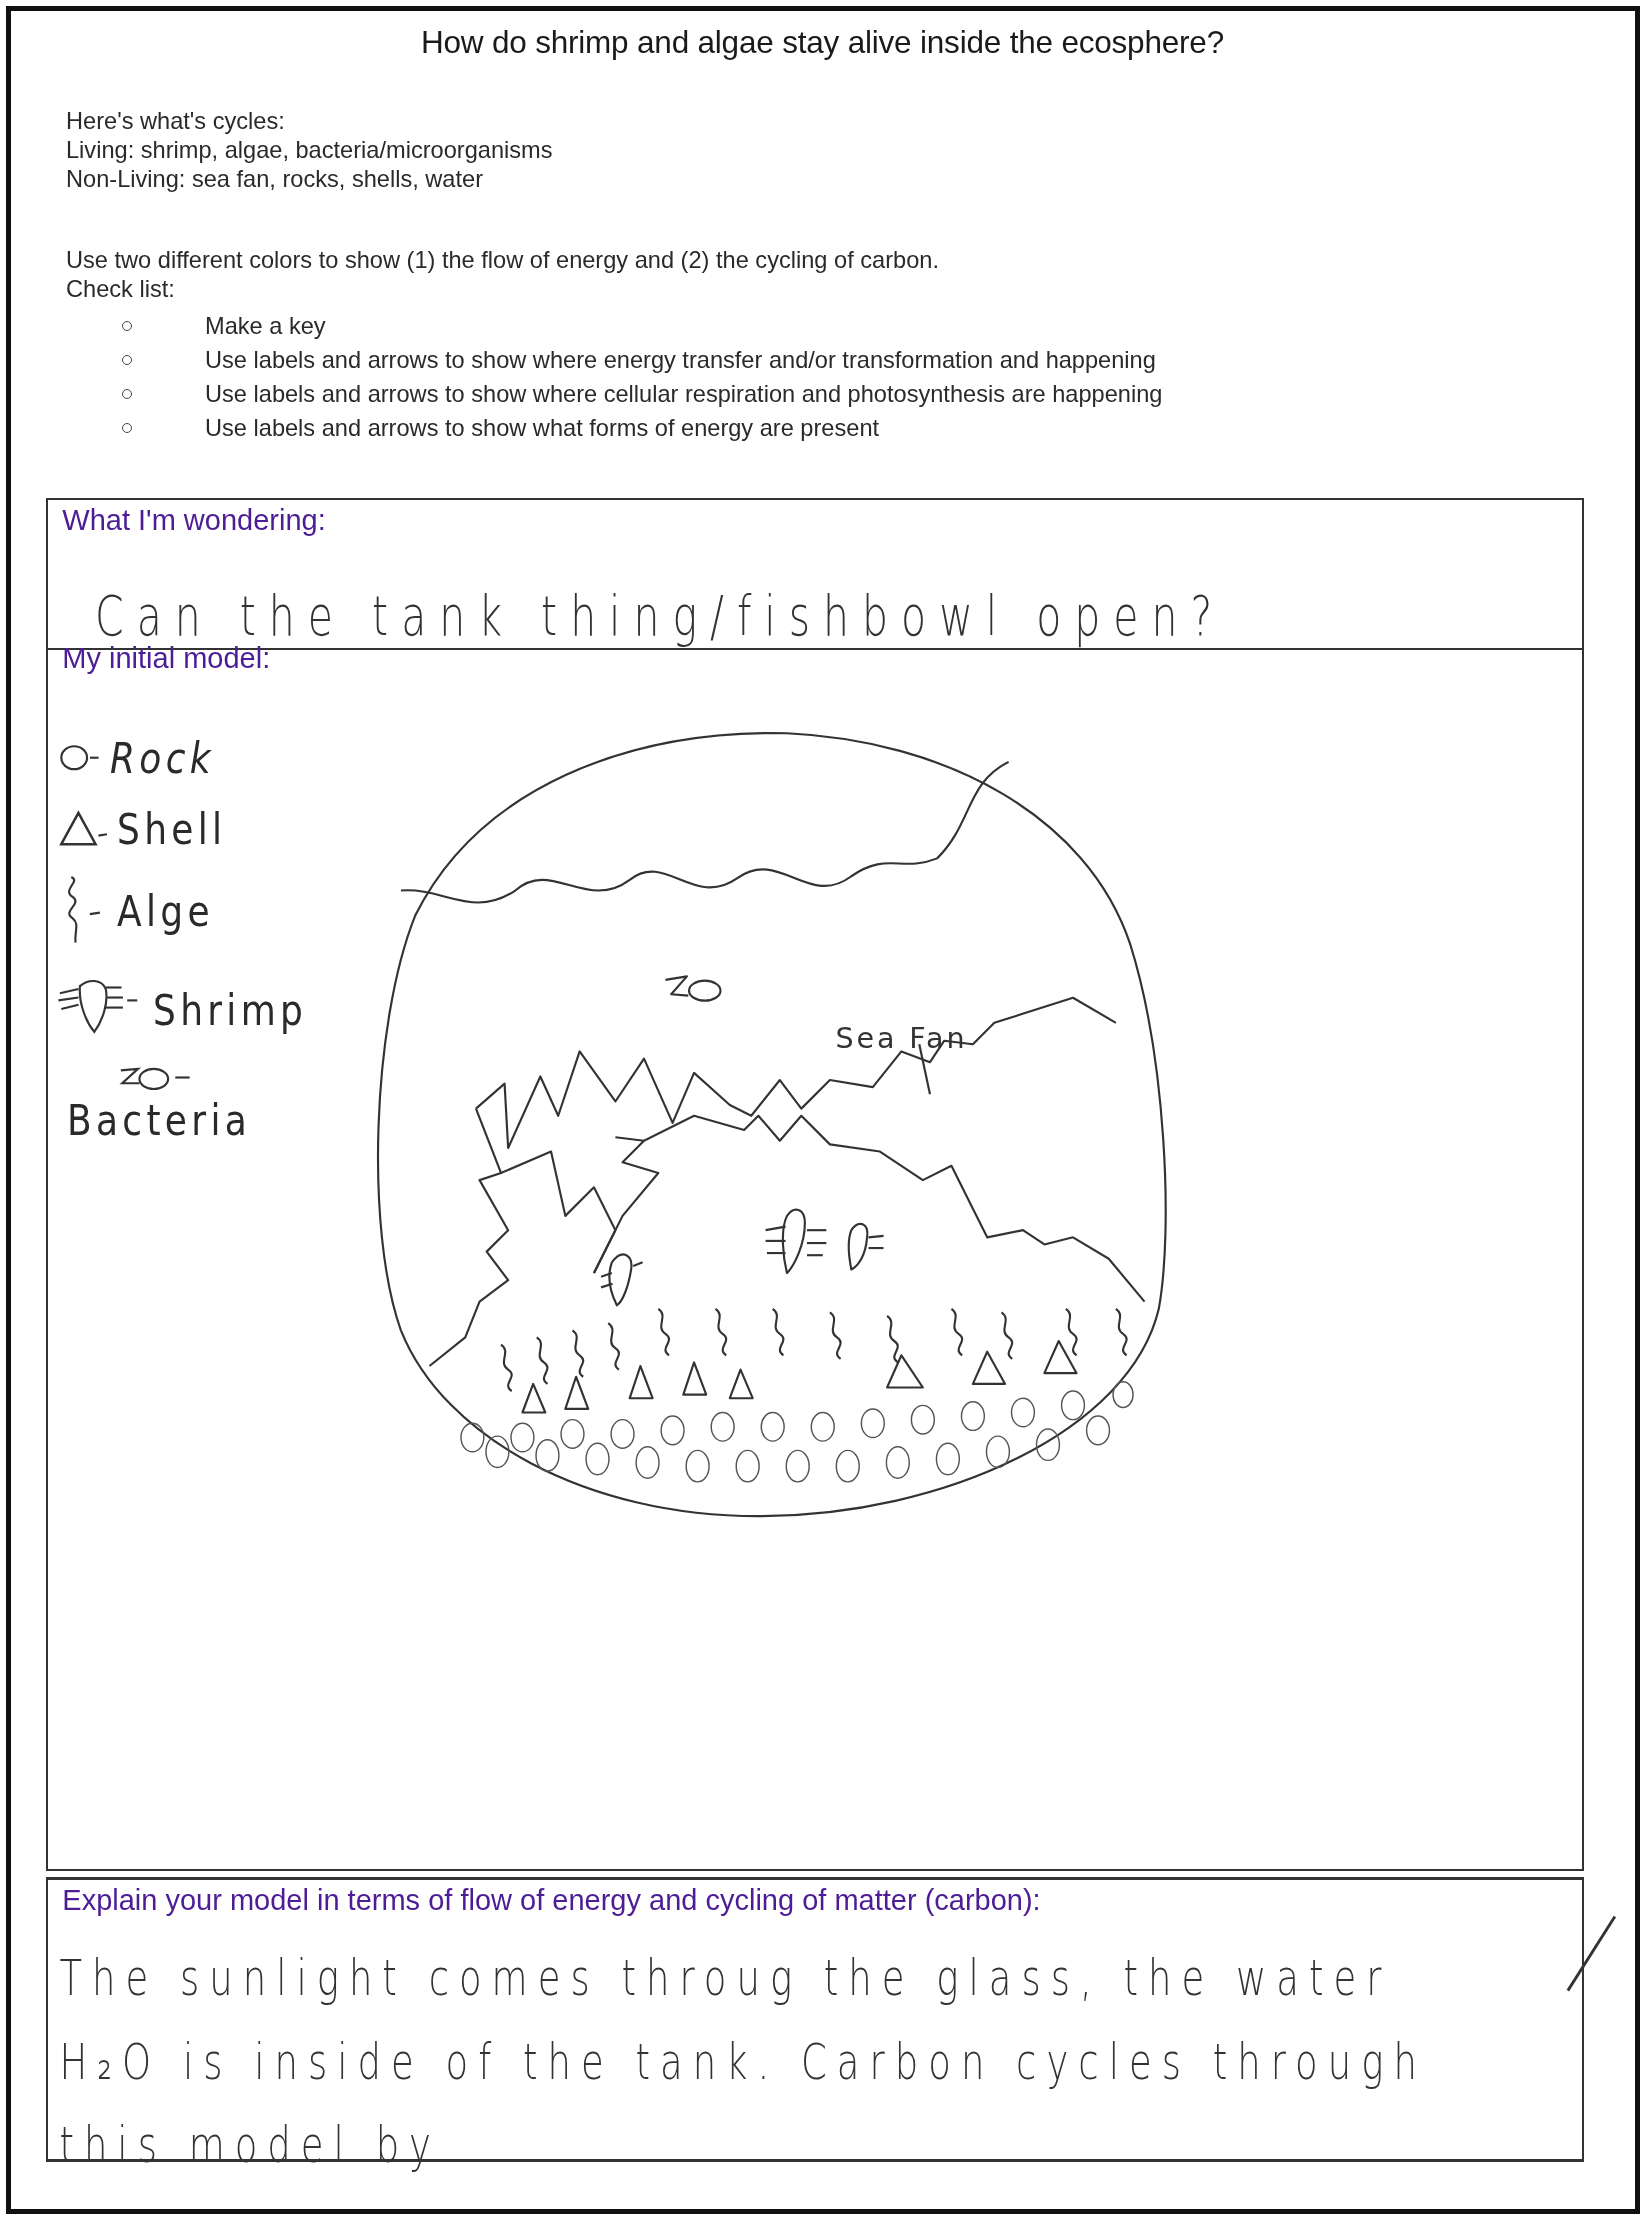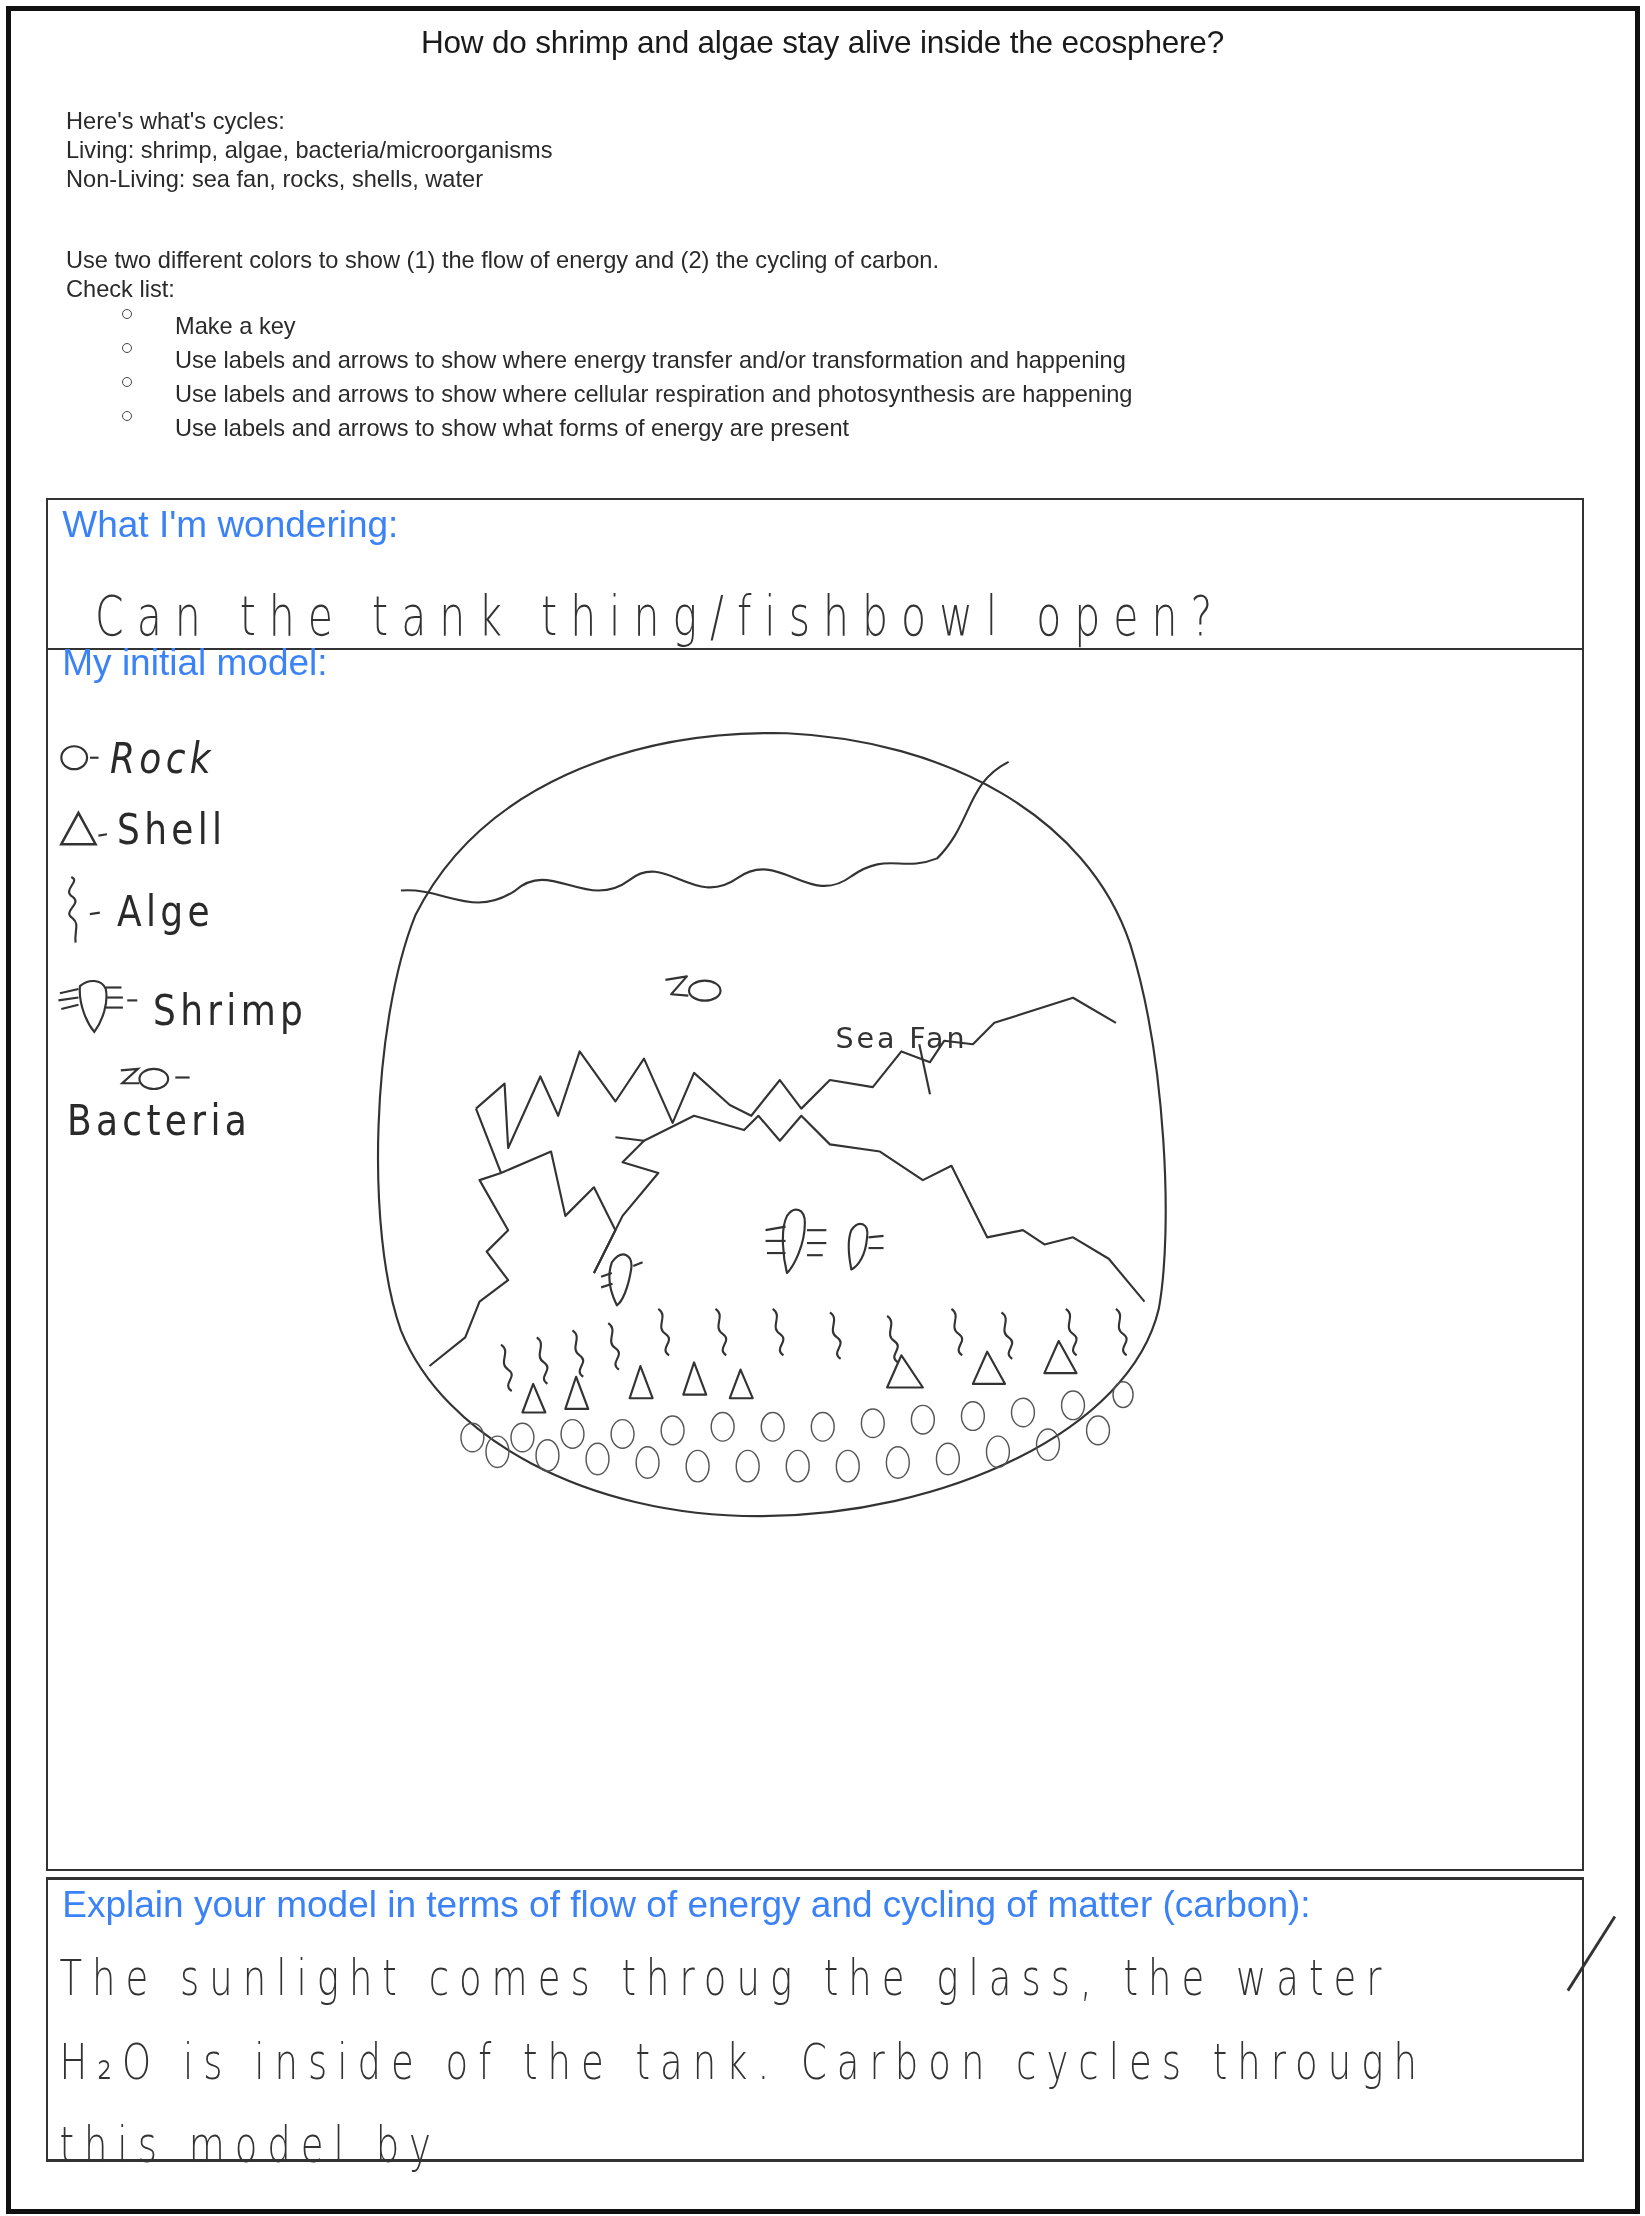--- a/index.html
+++ b/index.html
@@ -2,27 +2,27 @@
 <html style="font-size:11.4px"><head>
   <meta charset="utf-8">
   <style>
     html, body { margin: 0; padding: 0; background: #ffffff; }
     body { width: 1645px; height: 2216px; position: relative; overflow: hidden; font-family: "Liberation Sans", sans-serif; color: #222; }
     .page-border { position: absolute; left: 5.7px; top: 5.7px; width: 1624px; height: 2198px; border: 5.7px solid #111; box-sizing: content-box; }
     .title { position: absolute; left: 0; width: 1645px; top: 24px; text-align: center; font-size: 31.5px; font-weight: normal; color: #1a1a1a; letter-spacing: -0.2px; }
     .intro { position: absolute; left: 66px; top: 107px; font-size: 23.6px; line-height: 29px; color: #2a2a2a; }
     .instructions { position: absolute; left: 66px; top: 246px; font-size: 23.6px; line-height: 29px; color: #2a2a2a; }
     .checklist { position: absolute; left: 122px; top: 309px; margin: 0; padding: 0; list-style: none; font-size: 23.6px; line-height: 34px; color: #2a2a2a; }
-    .checklist li { display: flex; align-items: flex-start; }
+    .checklist li { display: flex; align-items: center; gap: 30px; }
     .bullet { display: inline-block; width: 10px; height: 10px; border: 1.8px solid #444; border-radius: 50%; margin-right: 43px; box-sizing: border-box; }
     .box { position: absolute; left: 46px; width: 1538px; border: 2.1px solid #333; box-sizing: border-box; }
     .box-wonder { top: 498px; height: 152px; border-bottom-width: 2.9px; }
     .box-model { top: 638px; height: 1233px; border-top: none; }
     .box-explain { top: 1877px; height: 285px; border-top: 3.6px solid #333; border-bottom: 3.6px solid #333; }
-    .box-label { position: absolute; left: 14.3px; top: 4.3px; font-size: 37px; color: #3b82f6; }
+    .box-label { position: absolute; left: 14.3px; top: 4.3px; font-size: 29px; color: #4c1d95; }
     .hand { font-family: "DejaVu Sans", sans-serif; font-weight: 300; color: #333; letter-spacing: 7.2px; transform: scaleY(1.35); transform-origin: left top; white-space: nowrap; }
     .wonder-answer { position: absolute; left: 47px; top: 84px; font-size: 41px; letter-spacing: 13px; }
     .explain-lines { position: absolute; left: 11.4px; top: 57px; font-size: 37px; line-height: 62px; letter-spacing: 10px; }
     .checkmark { position: absolute; left: 1565px; top: 1912px; }
     .key { position: absolute; left: 57px; top: 715px; }
     .key-item { position: absolute; left: 0; display: flex; align-items: center; white-space: nowrap; }
     .key-label { font-family: "DejaVu Sans", sans-serif; font-size: 36px; color: #2a2a2a; letter-spacing: 4.3px; transform: scaleY(1.2); margin-left: 10px; }
     .drawing { position: absolute; left: 358px; top: 715px; width: 858px; height: 823px; }
   </style>
 </head>

